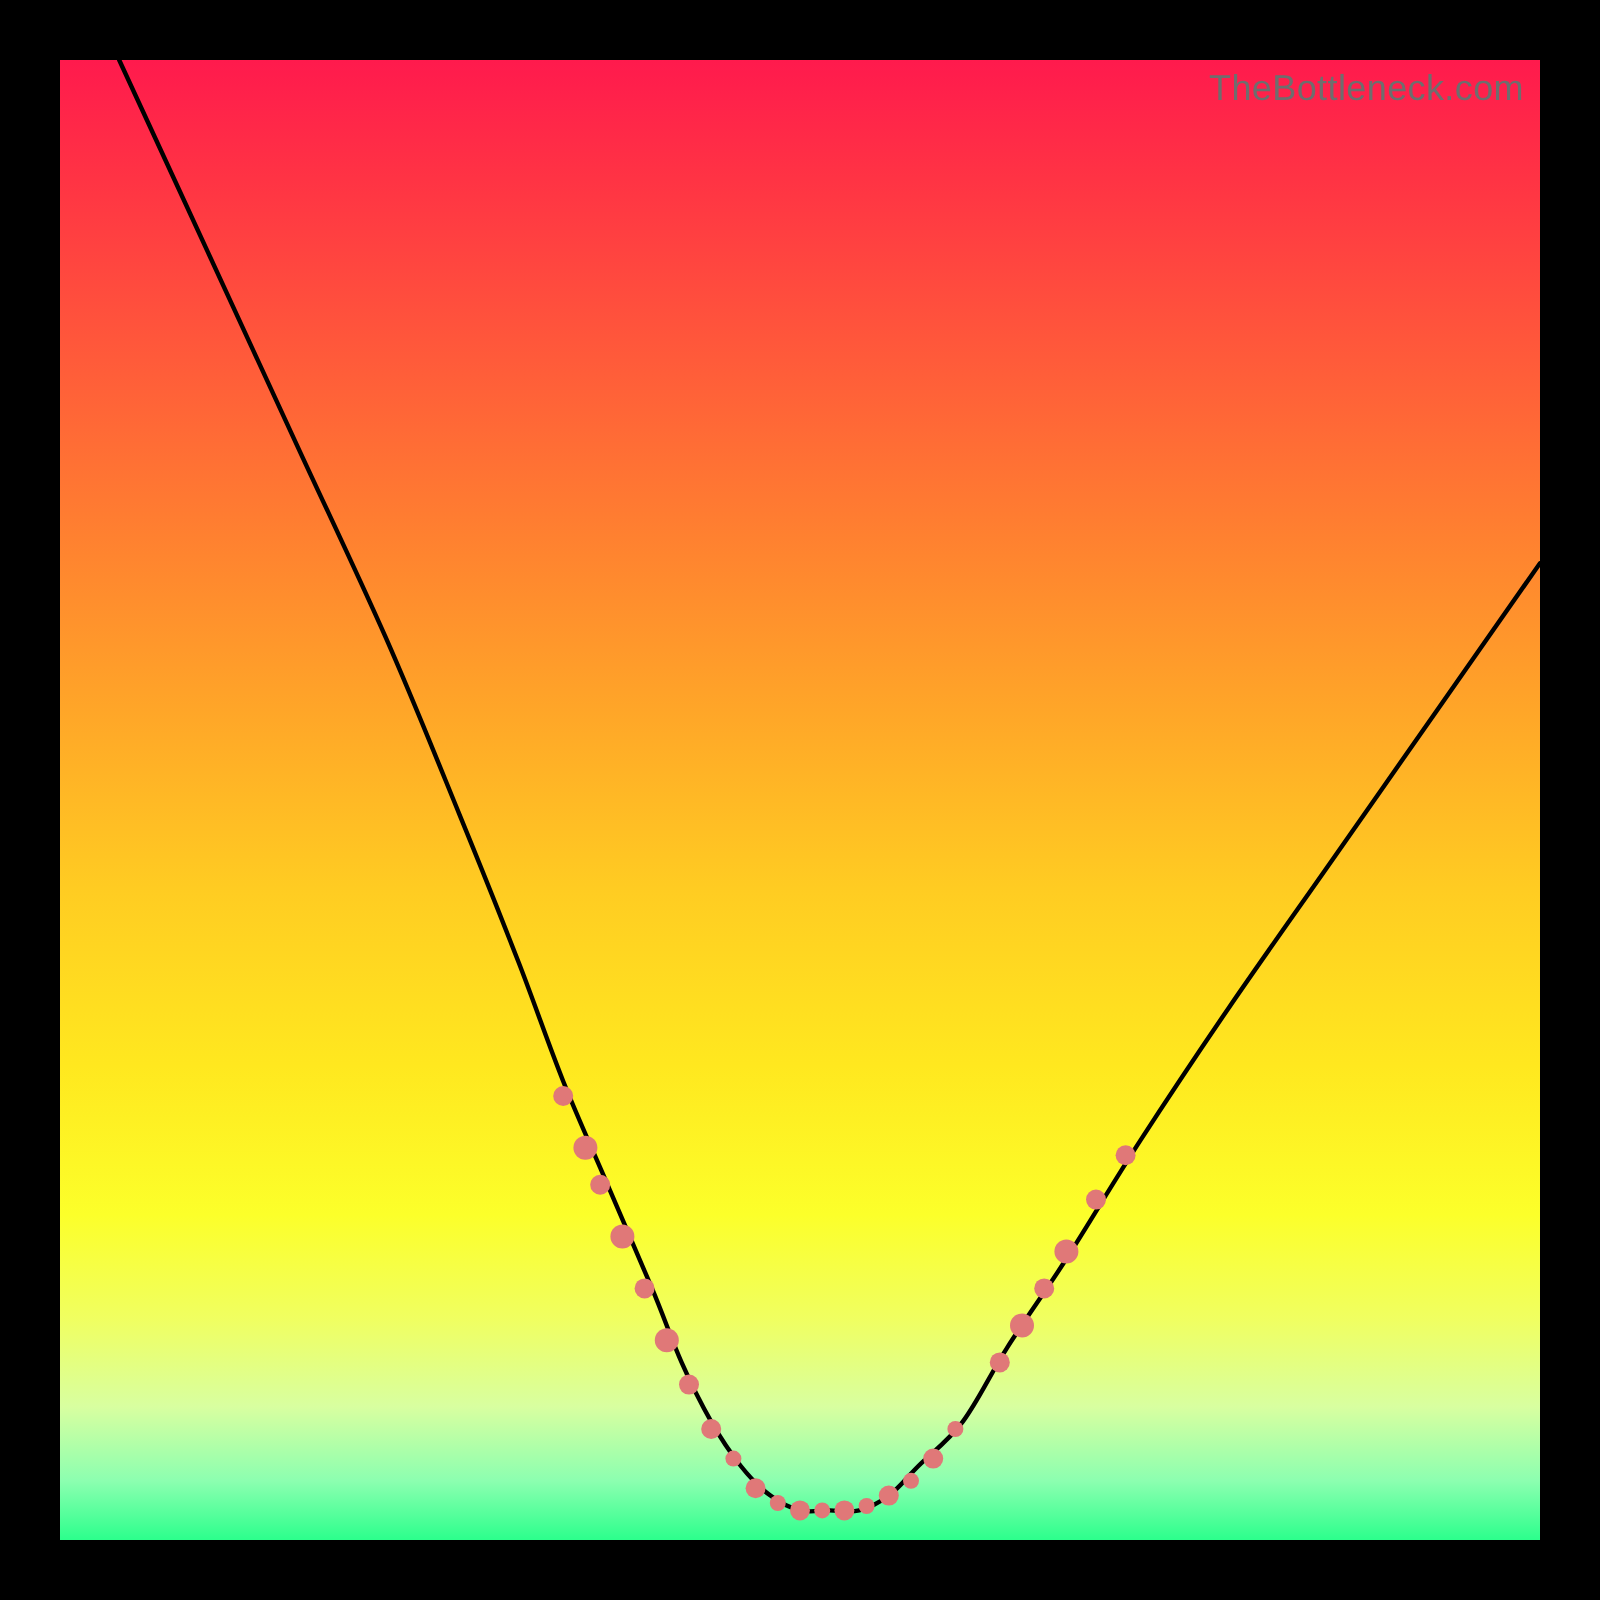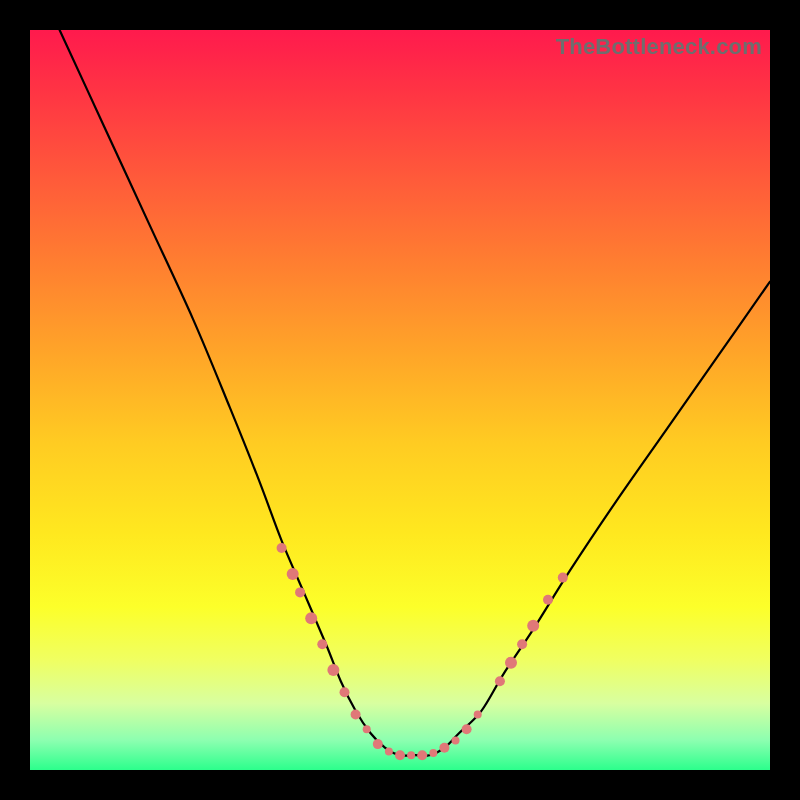--- a/index.html
+++ b/index.html
@@ -31,22 +31,22 @@
       #d8ffa0 91%,
       #8cffb0 96%,
       #2cff8c 100%
     );
   }
   .watermark {
     position: absolute;
     top: 4px;
     right: 8px;
     color: #6e6e6e;
-    font-size: 22px;
-    font-weight: 700;
+    font-size: 18px;
+    font-weight: 400;
     letter-spacing: 0.2px;
     pointer-events: none;
   }
   svg.curve {
     position: absolute;
     left: 0;
     top: 0;
     width: 740px;
     height: 740px;
     pointer-events: none;

